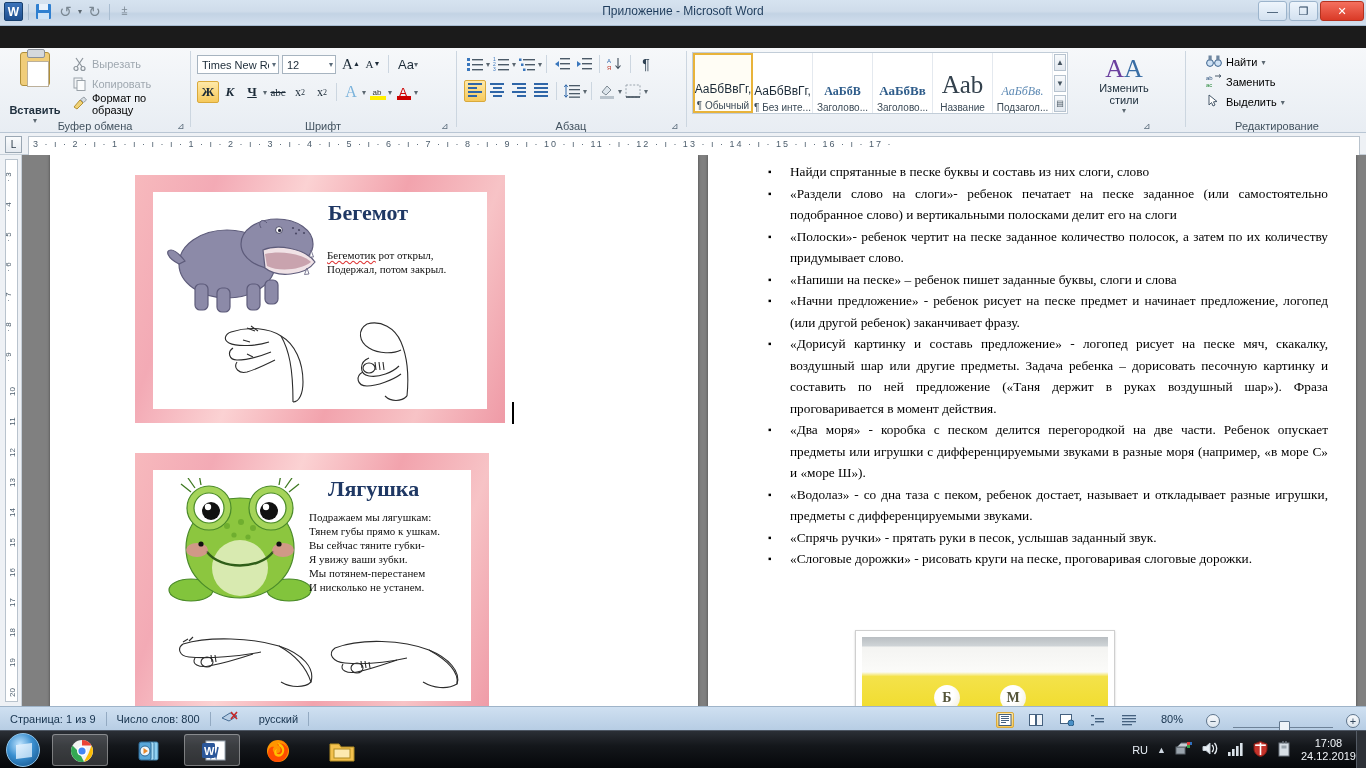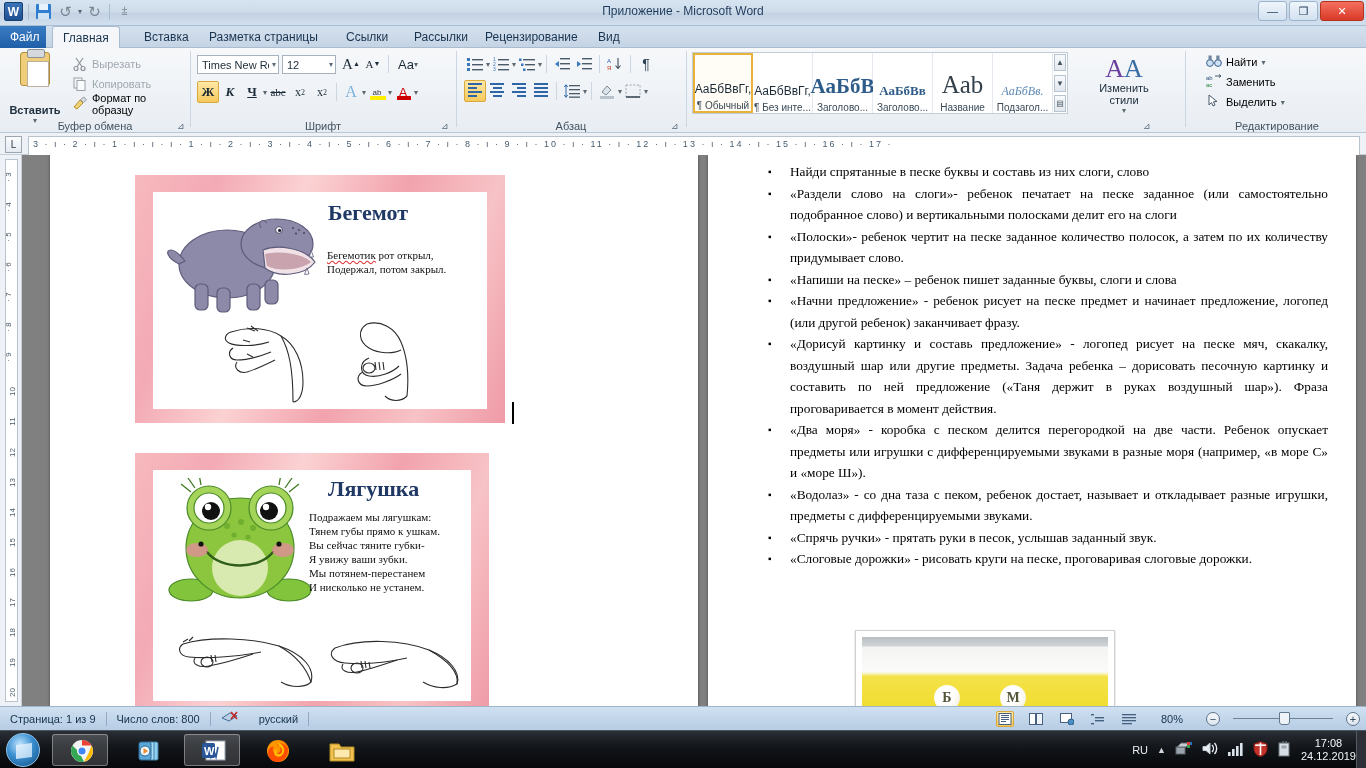--- a/index.html
+++ b/index.html
@@ -208,21 +208,21 @@
 
   
   .statusbar {
     position:absolute; left:0; bottom:38px; width:1366px; height:24px;
     background: linear-gradient(to bottom,#cfe0f1,#b7cde4);
     border-top:1px solid #9fb4c9; display:flex; align-items:center;
     font-size:11px; color:#16324d;
   }
   .sitem { padding:0 10px; height:18px; line-height:18px; white-space:nowrap; }
   .ssep { width:1px; height:14px; background:#93aac2; }
-  .statusright { position:absolute; right:6px; display:flex; align-items:center; gap:13px;margin-left:35px; }
+  .statusright { position:absolute; right:6px; display:flex; align-items:flex-end; gap:13px;margin-left:35px; }
   .vbtn {
     width:18px; height:16px; border:1px solid transparent; border-radius:2px;
     display:flex; align-items:center; justify-content:center;
   }
   .vbtn.on { background:linear-gradient(to bottom,#ffe9a8,#f6c95c); border-color:#d9a93b; }
   .zoomline { width:100px; height:1px; background:#6e8298; position:relative; }
   .zslider {
     position:absolute; left:46px; top:-6px; width:11px; height:13px; background:#eef3f8;
     border:1px solid #62788f; border-radius:1px 1px 3px 3px;
   }
@@ -277,30 +277,20 @@
       <div class="qicon arrowglyph" style="font-size:11px;">⩲</div>
     </div>
     <div class="wintitle">Приложение  -  Microsoft Word</div>
     <div class="wbtns">
       <div class="wbtn">—</div>
       <div class="wbtn">❐</div>
       <div class="wbtn close">✕</div>
     </div>
   </div>
 
-  <div class="tabbar">
-    <div class="tab file" style="left:0;width:46px;text-align:center;">Файл</div>
-    <div class="tab active" style="left:52px;">Главная</div>
-    <div class="tab" style="left:134px;">Вставка</div>
-    <div class="tab" style="left:199px;">Разметка страницы</div>
-    <div class="tab" style="left:336px;">Ссылки</div>
-    <div class="tab" style="left:404px;">Рассылки</div>
-    <div class="tab" style="left:475px;">Рецензирование</div>
-    <div class="tab" style="left:588px;">Вид</div>
-  </div>
 
   <div class="ribbon">
 
     <div class="grp" style="left:0;width:190px;">
       <div class="paste-big">
         <div class="clip-ic"></div>
         <div class="btn-lbl" style="margin-top:18px;font-weight:bold;">Вставить</div>
         <div class="tinydrop">▾</div>
       </div>
       <div style="position:absolute;left:72px;top:6px;">
@@ -532,21 +522,21 @@
       <div class="sgal">
         <div class="scell sel">
           <span class="sp">АаБбВвГг,</span>
           <span class="sn">¶ Обычный</span>
         </div>
         <div class="scell">
           <span class="sp">АаБбВвГг,</span>
           <span class="sn">¶ Без инте...</span>
         </div>
         <div class="scell">
-          <span class="sp" style="font-family:'Liberation Serif',serif;font-weight:bold;font-size:21px;color:#2e5c8a;">АаБбВ</span>
+          <span class="sp" style="font-family:'Liberation Serif',serif;font-weight:bold;font-size:12px;color:#2e5c8a;">АаБбВ</span>
           <span class="sn">Заголово...</span>
         </div>
         <div class="scell">
           <span class="sp" style="font-family:'Liberation Serif',serif;font-weight:bold;font-size:13px;color:#2e5c8a;">АаБбВв</span>
           <span class="sn">Заголово...</span>
         </div>
         <div class="scell">
           <span class="sp" style="font-family:'Liberation Serif',serif;font-size:25px;color:#33414d;">Aab</span>
           <span class="sn">Название</span>
         </div>

